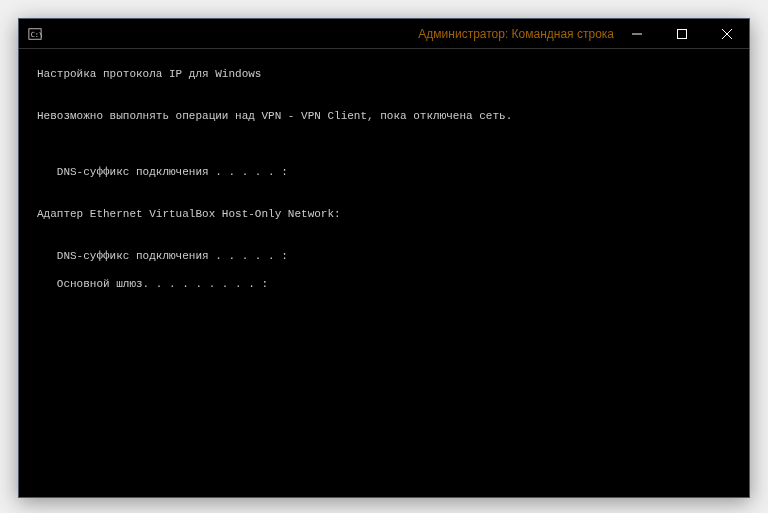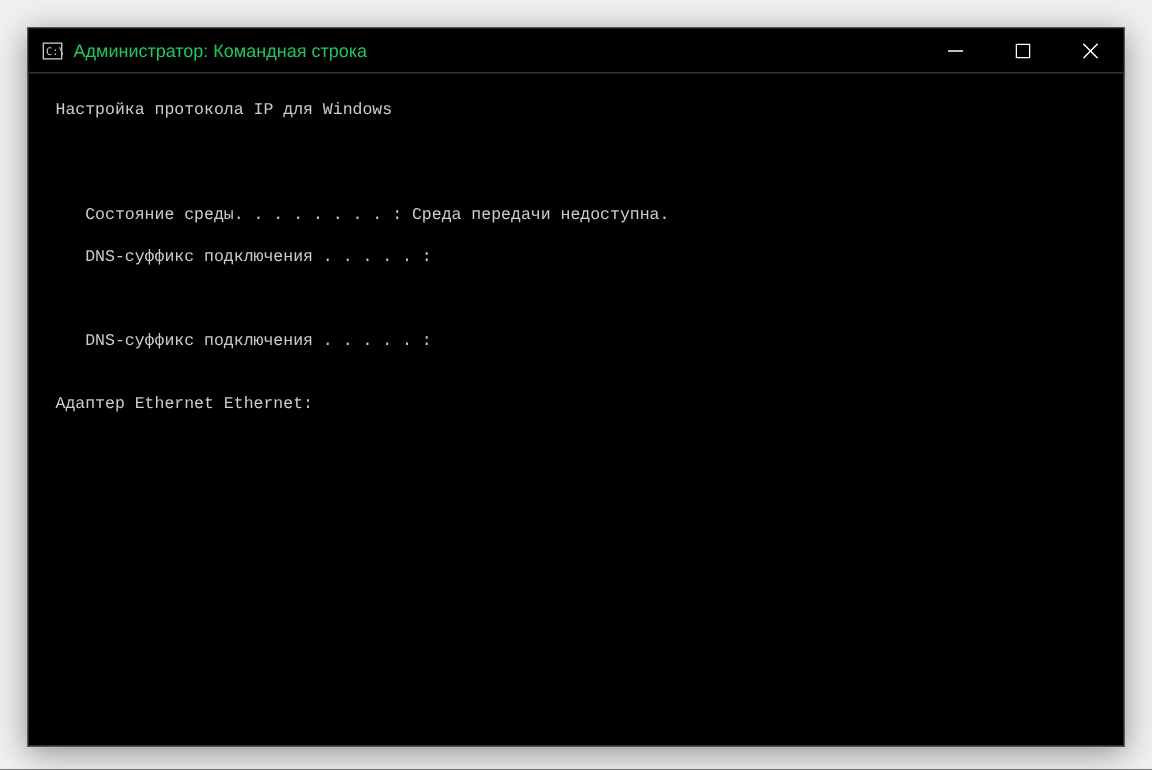--- a/index.html
+++ b/index.html
@@ -32,24 +32,25 @@
   .titlebar-icon {
     width: 16px;
     height: 16px;
     margin-right: 6px;
     display: flex;
     align-items: center;
     justify-content: center;
   }
   .titlebar-icon svg { width: 14px; height: 14px; }
   .titlebar-text {
-    color: #22c55e;
+    color: #a16207;
     font-family: 'Segoe UI', Tahoma, sans-serif;
     font-size: 12px;
     flex: 1;
+    text-align: right;
   }
   .titlebar-controls {
     display: flex;
     height: 100%;
   }
   .titlebar-btn {
     width: 45px;
     height: 100%;
     display: flex;
     align-items: center;
@@ -97,29 +98,30 @@
         <svg viewBox="0 0 10 10">
             <line x1="0" y1="0" x2="10" y2="10" stroke="#fff" stroke-width="1"></line>
             <line x1="10" y1="0" x2="0" y2="10" stroke="#fff" stroke-width="1"></line>
           </svg>
       </div>
     </div>
   </div>
   <div class="terminal">
 <span class="line">Настройка протокола IP для Windows</span>
 <span class="line"></span>
-<span class="line"></span>
-<span class="line"></span>
-<span class="line">   Состояние среды. . . . . . . . : Среда передачи недоступна.</span>
-<span class="line">   DNS-суффикс подключения . . . . . :</span>
+<span class="line">Невозможно выполнять операции над VPN - VPN Client, пока отключена сеть.</span>
 <span class="line"></span>
 <span class="line"></span>
 <span class="line">   DNS-суффикс подключения . . . . . :</span>
 <span class="line"></span>
-<span class="line">Адаптер Ethernet Ethernet:</span>
+<span class="line">Адаптер Ethernet VirtualBox Host-Only Network:</span>
+<span class="line"></span>
+<span class="line">   DNS-суффикс подключения . . . . . :</span>
+<span class="line">   Основной шлюз. . . . . . . . . :</span>
+<span class="line"></span>
 <span class="line"></span>
 
 
 
 
 
 <span class="line"></span>
 
 <span class="line"></span>
 

